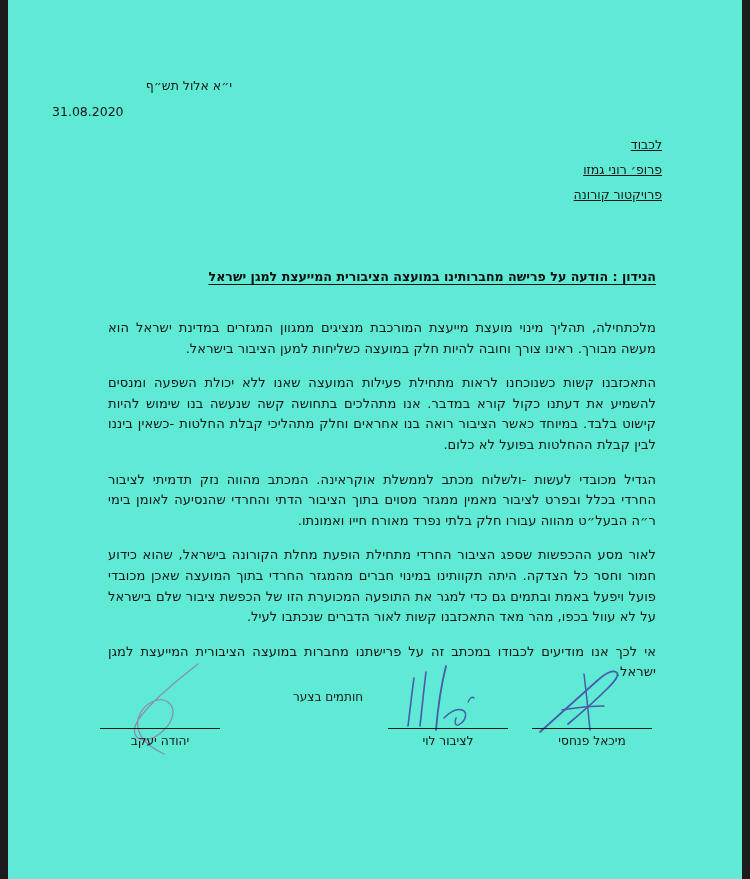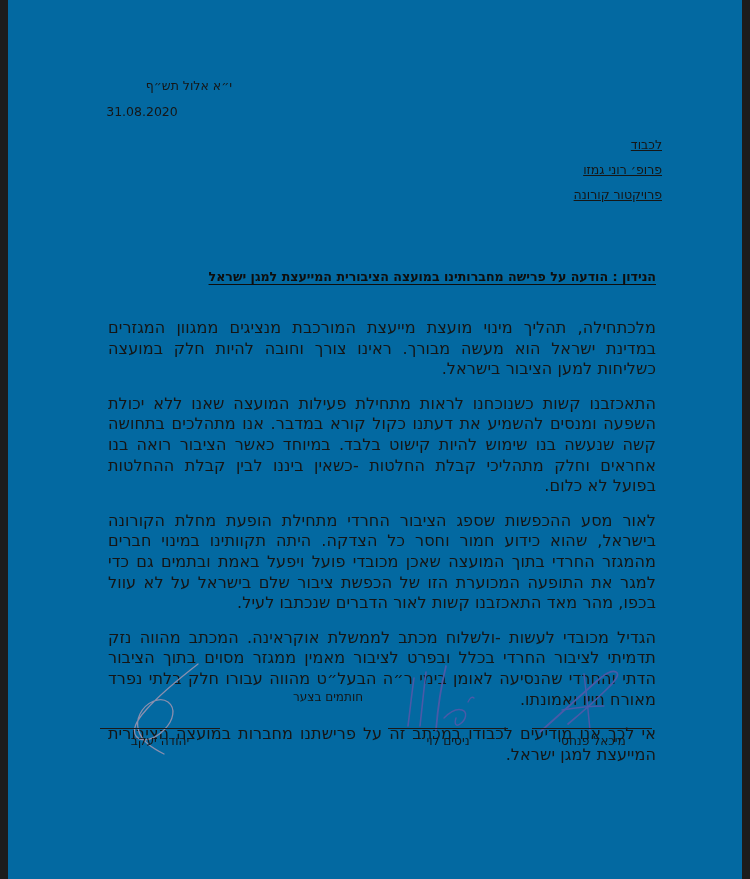--- a/index.html
+++ b/index.html
@@ -19,21 +19,21 @@
     height: 879px;
     background: #1c1c1c;
     box-sizing: border-box;
   }
   .page-sheet {
     position: absolute;
     left: 8px;
     top: 0;
     width: 734px;
     height: 879px;
-    background: #0369a1;
+    background: #5eead4;
     box-sizing: border-box;
     overflow: hidden;
   }
   .doc-body {
     position: absolute;
     left: 0;
     top: 0;
     width: 734px;
     height: 879px;
     box-sizing: border-box;
@@ -55,21 +55,21 @@
     color: #161616;
     line-height: 20px;
     white-space: nowrap;
   }
   .date-gregorian {
     font-size: 12.5px;
     color: #161616;
     line-height: 22px;
     margin-top: 5px;
     direction: ltr;
-    text-align: center;
+    text-align: left;
     white-space: nowrap;
   }
 
   
   .addressee-block {
     position: absolute;
     right: 80px;
     top: 132px;
     width: 250px;
     text-align: right;
@@ -106,21 +106,21 @@
 
   
   .body-text {
     position: absolute;
     right: 86px;
     left: 86px;
     top: 318px;
     direction: rtl;
   }
   .para {
-    font-size: 16px;
+    font-size: 13px;
     color: #151515;
     line-height: 20.6px;
     text-align: justify;
     text-align-last: right;
     margin: 0 0 14px 14px;
     letter-spacing: 0.1px;
   }
   .para:last-child { margin-bottom: 0; }
 
   
@@ -206,22 +206,22 @@
         <div class="addressee-line">לכבוד</div>
         <div class="addressee-line">פרופ׳ רוני גמזו</div>
         <div class="addressee-line">פרויקטור קורונה</div>
       </div>
 
       <div class="subject-line">הנידון : הודעה על פרישה מחברותינו במועצה הציבורית המייעצת למגן ישראל</div>
 
       <div class="body-text">
         <p class="para">מלכתחילה, תהליך מינוי מועצת מייעצת המורכבת מנציגים ממגוון המגזרים במדינת ישראל הוא מעשה מבורך. ראינו צורך וחובה להיות חלק במועצה כשליחות למען הציבור בישראל.</p>
         <p class="para">התאכזבנו קשות כשנוכחנו לראות מתחילת פעילות המועצה שאנו ללא יכולת השפעה ומנסים להשמיע את דעתנו כקול קורא במדבר. אנו מתהלכים בתחושה קשה שנעשה בנו שימוש להיות קישוט בלבד. במיוחד כאשר הציבור רואה בנו אחראים וחלק מתהליכי קבלת החלטות -כשאין ביננו לבין קבלת ההחלטות בפועל לא כלום.</p>
+        <p class="para">הגדיל מכובדי לעשות -ולשלוח מכתב לממשלת אוקראינה. המכתב מהווה נזק תדמיתי לציבור החרדי בכלל ובפרט לציבור מאמין ממגזר מסוים בתוך הציבור הדתי והחרדי שהנסיעה לאומן בימי ר״ה הבעל״ט מהווה עבורו חלק בלתי נפרד מאורח חייו ואמונתו.</p>
         <p class="para">לאור מסע ההכפשות שספג הציבור החרדי מתחילת הופעת מחלת הקורונה בישראל, שהוא כידוע חמור וחסר כל הצדקה. היתה תקוותינו במינוי חברים מהמגזר החרדי בתוך המועצה שאכן מכובדי פועל ויפעל באמת ובתמים גם כדי למגר את התופעה המכוערת הזו של הכפשת ציבור שלם בישראל על לא עוול בכפו, מהר מאד התאכזבנו קשות לאור הדברים שנכתבו לעיל.</p>
-        <p class="para">הגדיל מכובדי לעשות -ולשלוח מכתב לממשלת אוקראינה. המכתב מהווה נזק תדמיתי לציבור החרדי בכלל ובפרט לציבור מאמין ממגזר מסוים בתוך הציבור הדתי והחרדי שהנסיעה לאומן בימי ר״ה הבעל״ט מהווה עבורו חלק בלתי נפרד מאורח חייו ואמונתו.</p>
         <p class="para">אי לכך אנו מודיעים לכבודו במכתב זה על פרישתנו מחברות במועצה הציבורית המייעצת למגן ישראל.</p>
       </div>
 
       <div class="sig-area">
 
         <div class="sig-note">חותמים בצער</div>
 
         <div class="sig-row">
 
           <div class="sig-cell c0">
@@ -240,21 +240,21 @@
             <div class="sig-ink">
               <svg width="136" height="76" viewBox="0 0 136 76" fill="none">
                 <path d="M28 64 C30 48 32 30 34 16" stroke="#4a5aa8" stroke-width="1.6" stroke-linecap="round"></path>
                 <path d="M40 64 C42 46 44 26 46 10" stroke="#4a5aa8" stroke-width="1.6" stroke-linecap="round"></path>
                 <path d="M56 68 C58 44 62 20 66 4" stroke="#4a5aa8" stroke-width="1.8" stroke-linecap="round"></path>
                 <path d="M64 56 C70 50 76 46 82 48 C88 50 86 58 80 62 C76 65 74 62 76 56" stroke="#4a5aa8" stroke-width="1.4" stroke-linecap="round"></path>
                 <path d="M88 40 C90 36 92 34 94 36" stroke="#4a5aa8" stroke-width="1.3" stroke-linecap="round"></path>
               </svg>
             </div>
             <div class="sig-rule"></div>
-            <div class="sig-name">ניסים לוי</div>
+            <div class="sig-name">לציבור לוי</div>
           </div>
 
 
           <div class="sig-cell c3">
             <div class="sig-ink">
               <svg width="140" height="96" viewBox="0 0 140 96" fill="none">
                 <path d="M106 2 C88 16 68 32 54 48 C44 59 40 68 44 74 C49 81 62 78 72 68 C82 58 84 46 76 40 C68 34 54 40 48 52 C43 62 46 74 56 82 C62 87 68 90 72 92" stroke="#8a8fae" stroke-width="1.3" stroke-linecap="round"></path>
               </svg>
             </div>
             <div class="sig-rule"></div>

